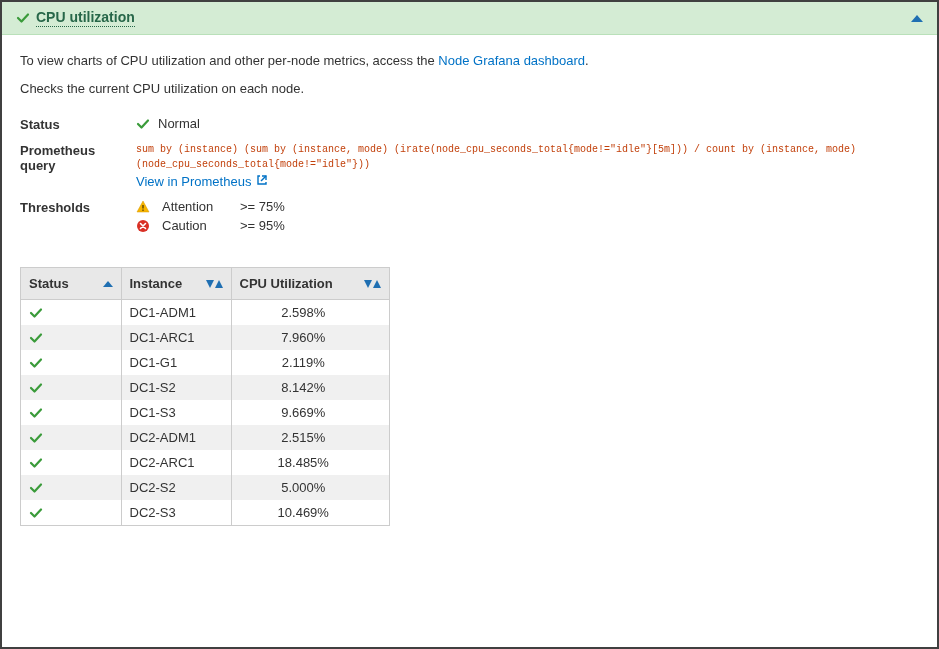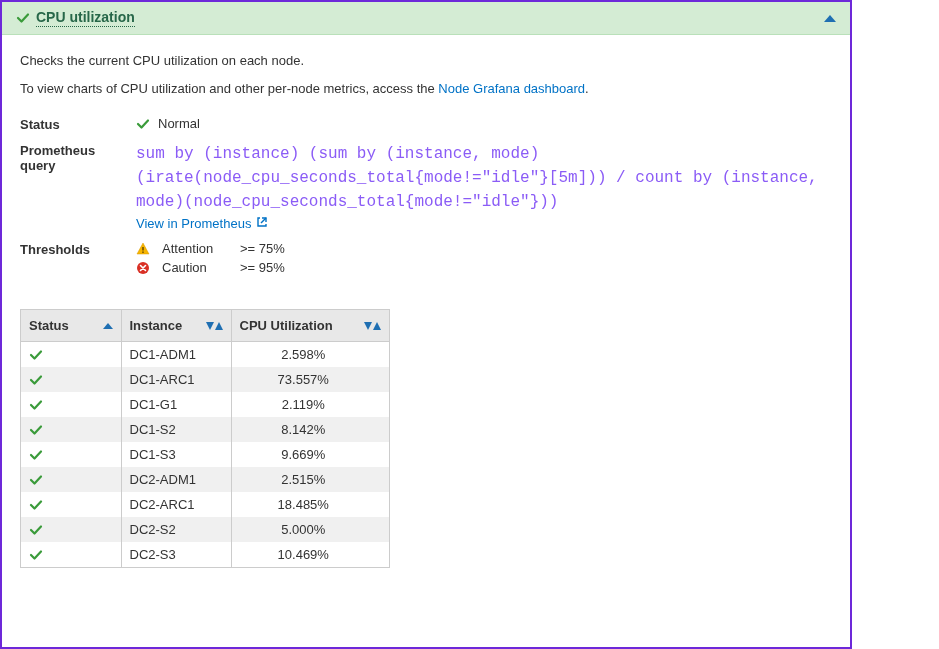--- a/index.html
+++ b/index.html
@@ -5,23 +5,23 @@
     * { box-sizing: border-box; }
     body {
       margin: 0;
       padding: 0;
       font-family: "Segoe UI", Arial, sans-serif;
       font-size: 13px;
       color: #333;
       background: #fff;
     }
     .frame {
-      width: 852px;
+      width: 939px;
       height: 649px;
-      border: 2px solid #6d28d9;
+      border: 2px solid #404040;
       position: relative;
       overflow: hidden;
       background: #fff;
     }
     .header-bar {
       background: #d4ecd4;
       padding: 7px 14px;
       display: flex;
       align-items: center;
       justify-content: space-between;
@@ -75,23 +75,23 @@
     .kv-val {
       font-size: 13px;
     }
     .status-line {
       display: flex;
       align-items: center;
       gap: 8px;
     }
     .code {
       font-family: "Consolas", "Courier New", monospace;
-      font-size: 16px;
+      font-size: 10px;
       line-height: 1.5;
-      color: #8b5cf6;
+      color: #c2410c;
       word-break: break-word;
     }
     .link {
       color: #0072c6;
       text-decoration: none;
       display: inline-flex;
       align-items: center;
       gap: 5px;
       margin-top: 2px;
       cursor: pointer;
@@ -182,24 +182,24 @@
         <svg width="14" height="14" viewBox="0 0 14 14">
             <path d="M2 7 L5.5 10.5 L12 3.5" stroke="#3a9b3a" stroke-width="2.2" fill="none" stroke-linecap="round" stroke-linejoin="round"></path>
           </svg>
       </span>
       <span class="header-title">CPU utilization</span>
     </div>
     <span class="chevron-up"></span>
   </div>
 
   <div class="content">
-    <div class="desc">Checks the current CPU utilization on each node.</div>
     <div class="desc">
       <span>To view charts of CPU utilization and other per-node metrics, access the </span><a href="#">Node Grafana dashboard</a><span>.</span>
     </div>
+    <div class="desc">Checks the current CPU utilization on each node.</div>
 
     <div class="kv-grid">
       <div class="kv-label">Status</div>
       <div class="kv-val status-line">
         <span class="check-icon">
           <svg width="14" height="14" viewBox="0 0 14 14">
               <path d="M2 7 L5.5 10.5 L12 3.5" stroke="#3a9b3a" stroke-width="2.2" fill="none" stroke-linecap="round" stroke-linejoin="round"></path>
             </svg>
         </span>
         <span>Normal</span>
@@ -281,21 +281,21 @@
                     <path d="M2 7 L5.5 10.5 L12 3.5" stroke="#3a9b3a" stroke-width="2.2" fill="none" stroke-linecap="round" stroke-linejoin="round"></path>
                   </svg></span></td>
               <td class="col-instance">DC1-ADM1</td>
               <td class="col-util">2.598%</td>
             </tr>
             <tr>
               <td class="col-status"><span class="check-icon"><svg width="14" height="14" viewBox="0 0 14 14">
                     <path d="M2 7 L5.5 10.5 L12 3.5" stroke="#3a9b3a" stroke-width="2.2" fill="none" stroke-linecap="round" stroke-linejoin="round"></path>
                   </svg></span></td>
               <td class="col-instance">DC1-ARC1</td>
-              <td class="col-util">73.557%</td>
+              <td class="col-util">7.960%</td>
             </tr>
             <tr>
               <td class="col-status"><span class="check-icon"><svg width="14" height="14" viewBox="0 0 14 14">
                     <path d="M2 7 L5.5 10.5 L12 3.5" stroke="#3a9b3a" stroke-width="2.2" fill="none" stroke-linecap="round" stroke-linejoin="round"></path>
                   </svg></span></td>
               <td class="col-instance">DC1-G1</td>
               <td class="col-util">2.119%</td>
             </tr>
             <tr>
               <td class="col-status"><span class="check-icon"><svg width="14" height="14" viewBox="0 0 14 14">

